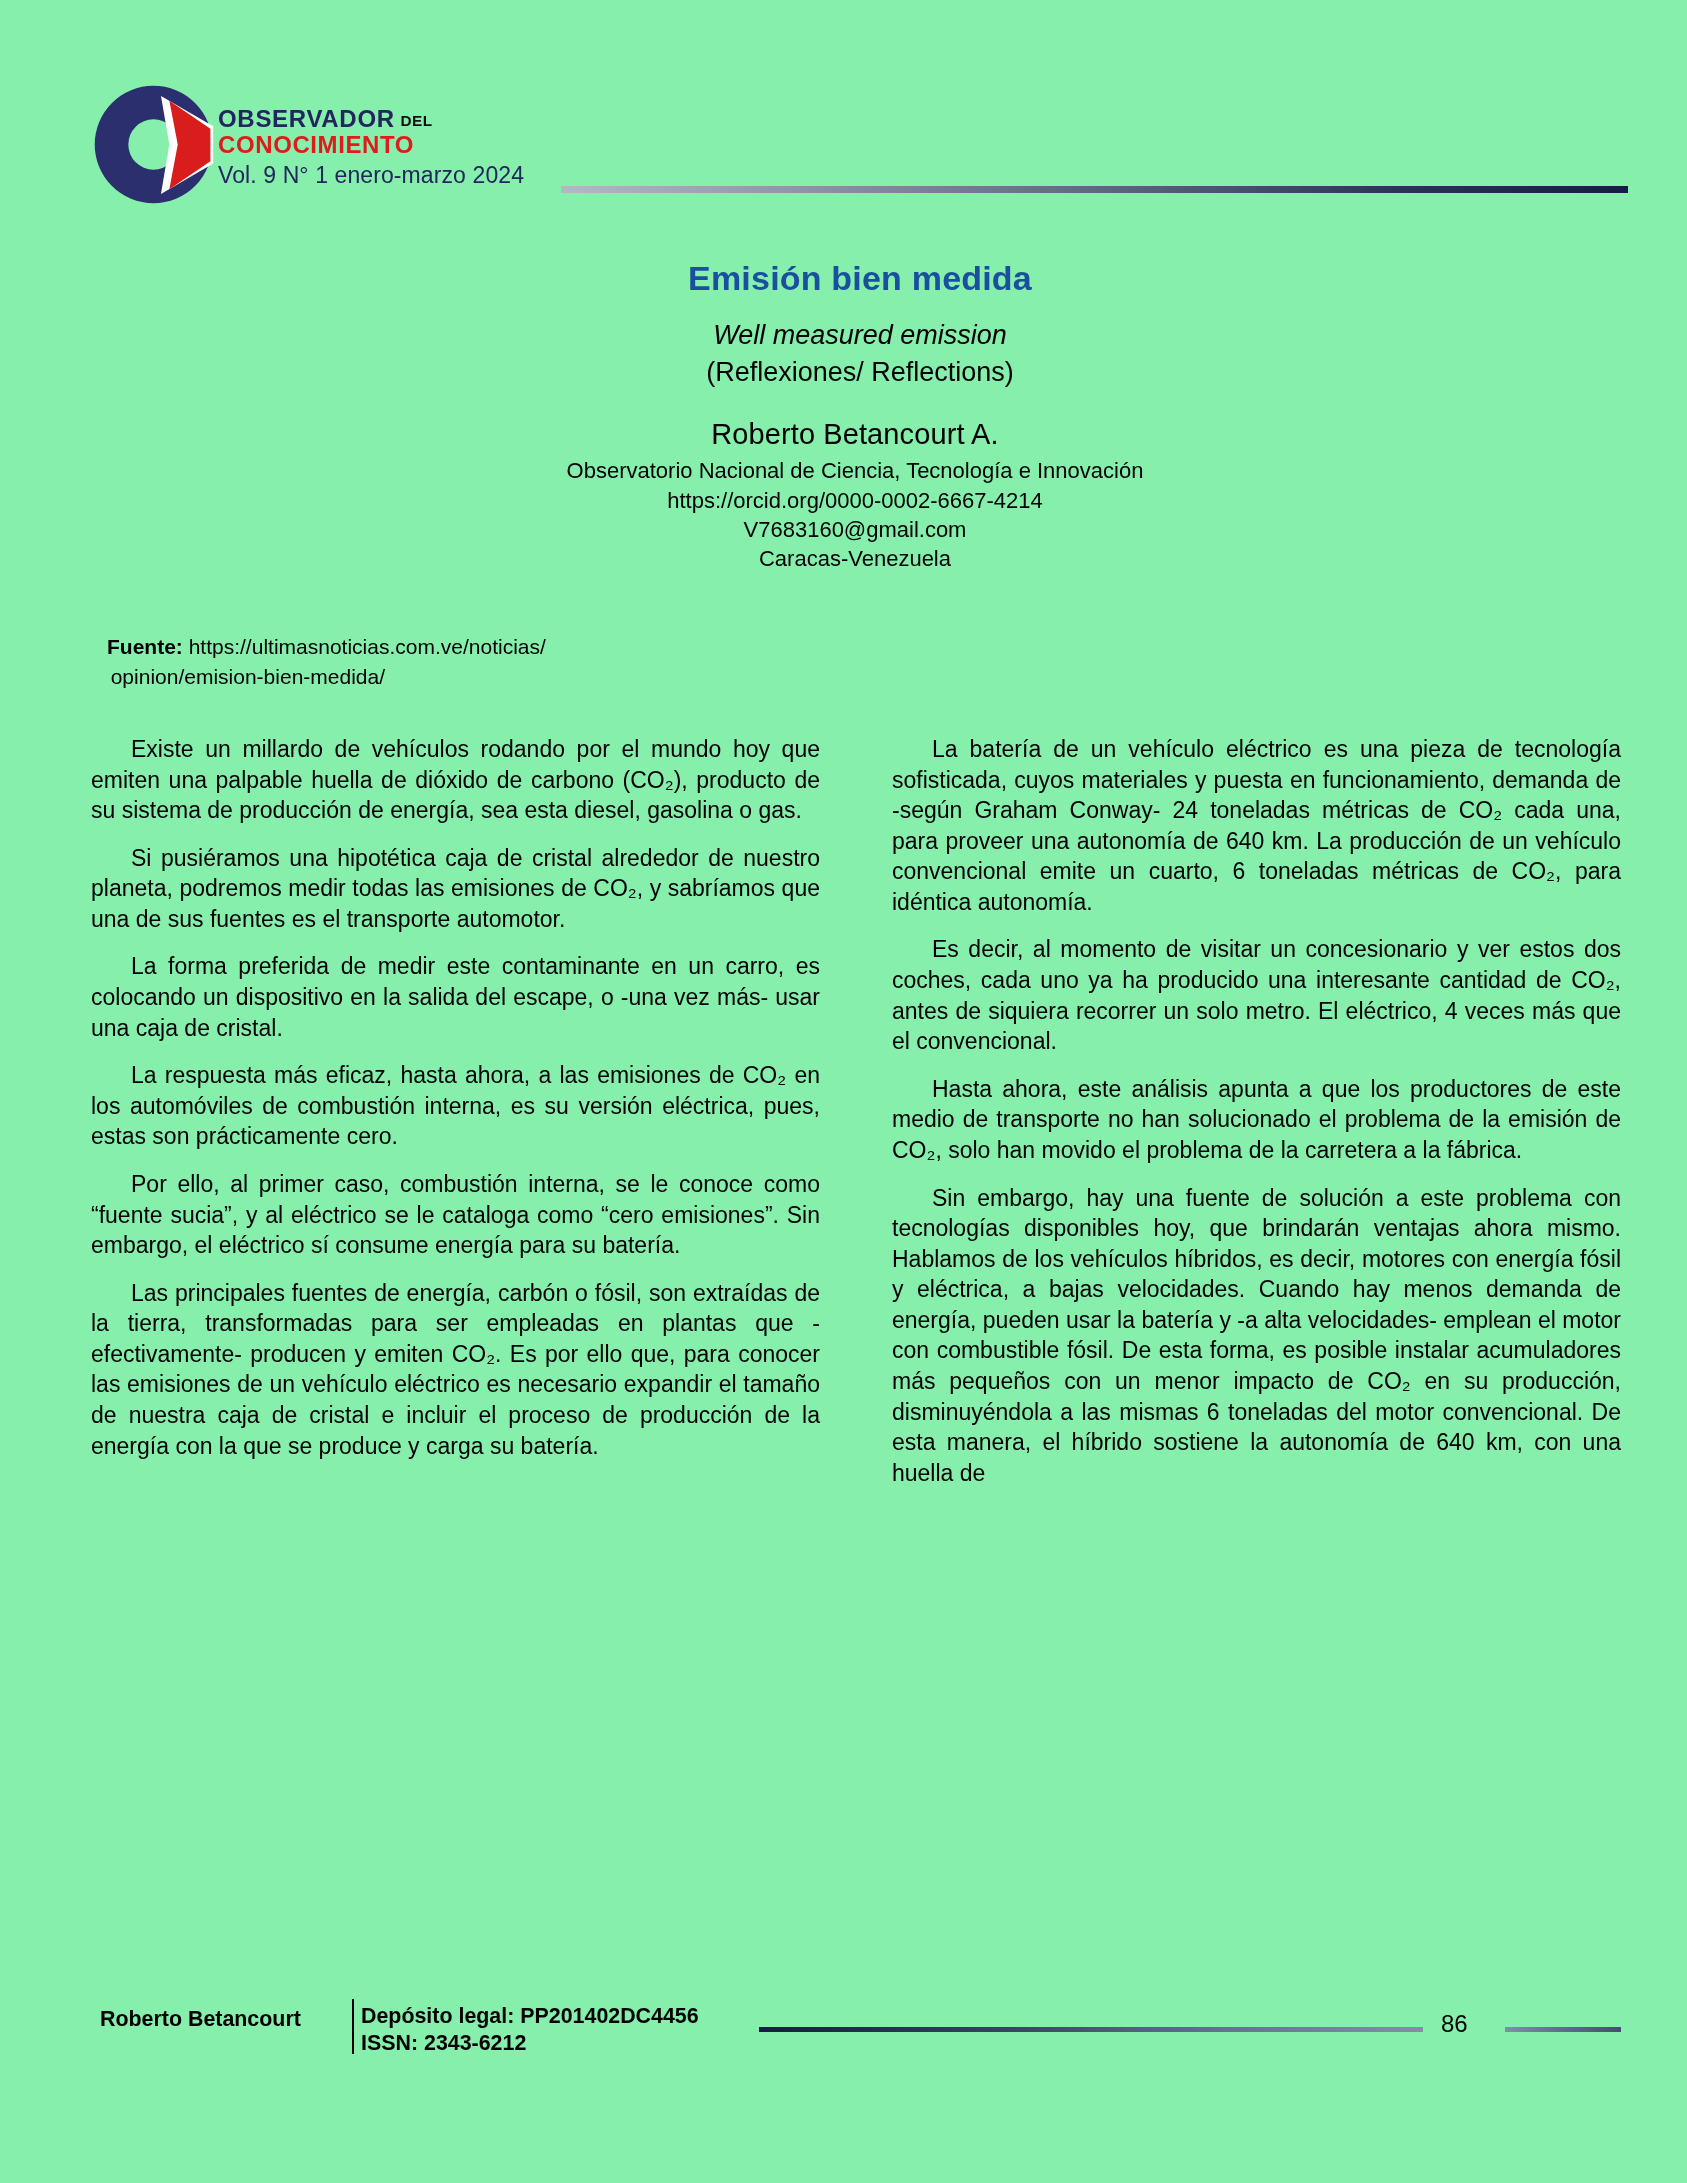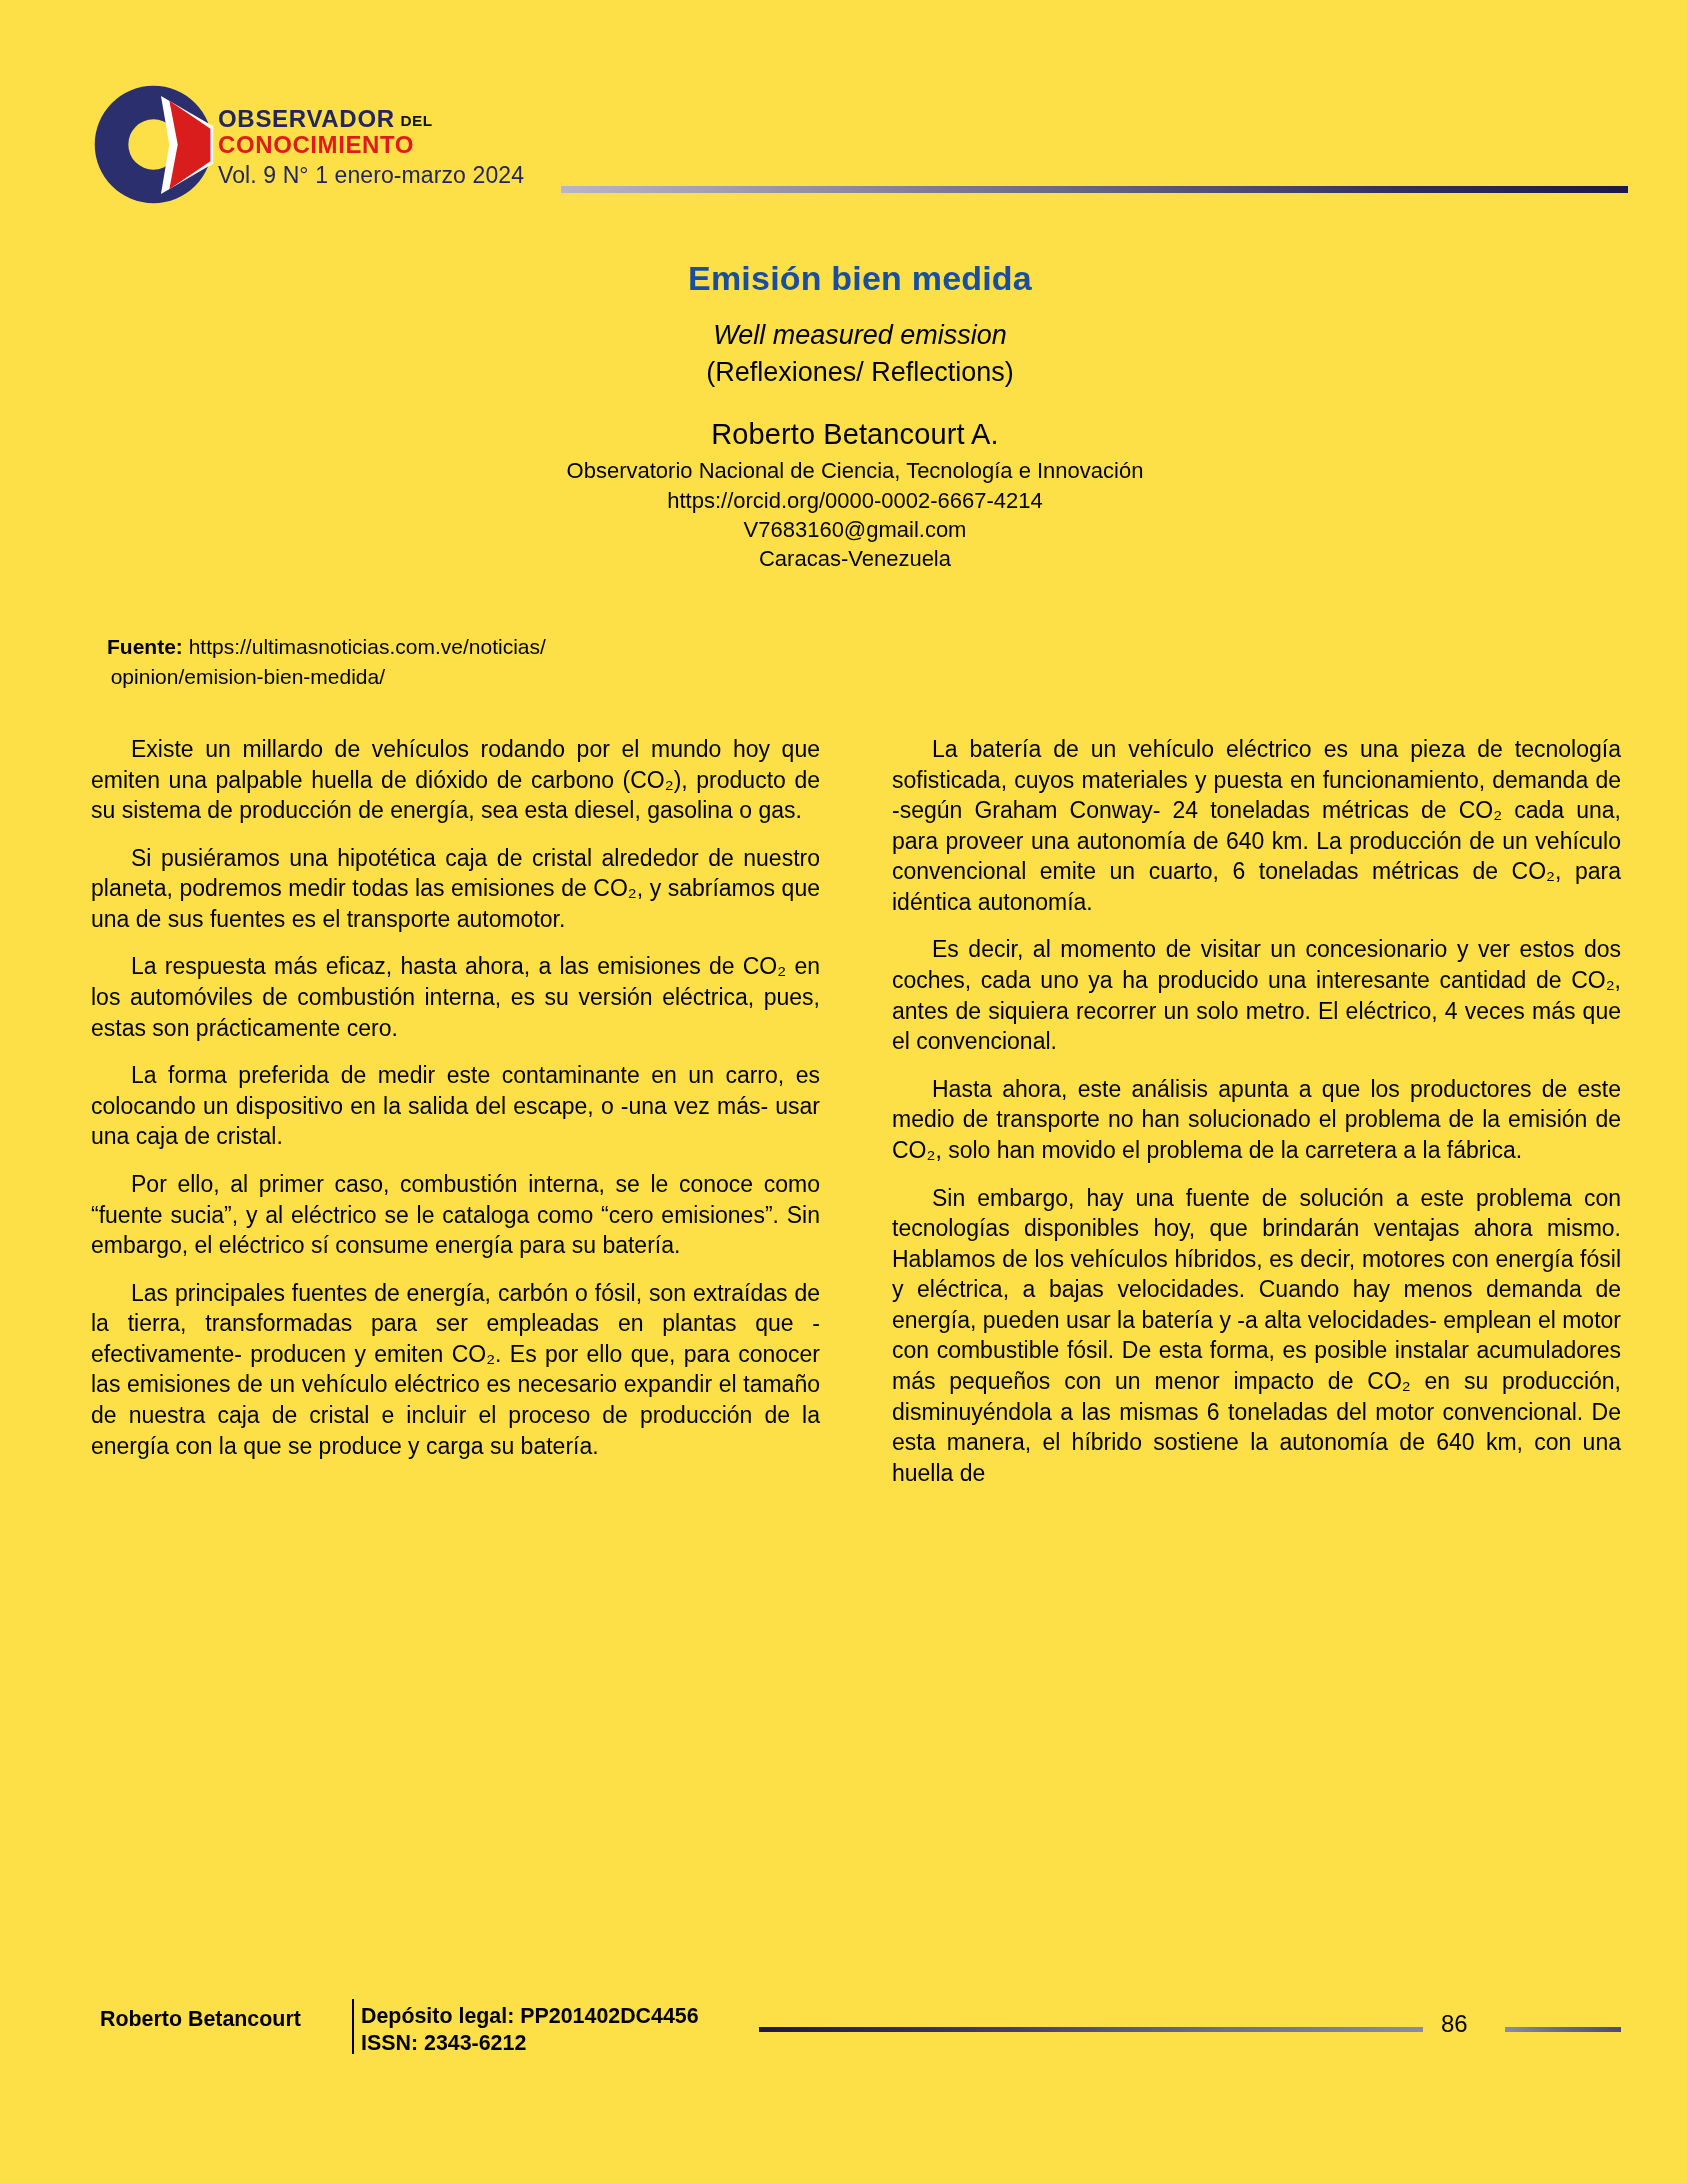--- a/index.html
+++ b/index.html
@@ -14,21 +14,21 @@
     position: relative;
     font-family: "Liberation Sans", sans-serif;
     color: #000000;
     overflow: hidden;
   }
 
   
   .page {
     position: absolute;
     inset: 0;
-    background: #fde047;
+    background: #86efac;
   }
 
   
   .masthead {
     position: absolute;
     left: 91px;
     top: 70px;
     width: 1528px;
     height: 140px;
   }
@@ -295,22 +295,22 @@
     <span class="source-label">Fuente:</span>
     <span>https://ultimasnoticias.com.ve/noticias/</span>
     <span class="source-line2">opinion/emision-bien-medida/</span>
   </section>
 
   <section class="columns">
 
     <div class="col col-left">
       <p>Existe un millardo de vehículos rodando por el mundo hoy que emiten una palpable huella de dióxido de carbono (CO₂), producto de su sistema de producción de energía, sea esta diesel, gasolina o gas.</p>
       <p>Si pusiéramos una hipotética caja de cristal alrededor de nuestro planeta, podremos medir todas las emisiones de CO₂, y sabríamos que una de sus fuentes es el transporte automotor.</p>
+      <p>La forma preferida de medir este contaminante en un carro, es colocando un dispositivo en la salida del escape, o -una vez más- usar una caja de cristal.</p>
       <p>La respuesta más eficaz, hasta ahora, a las emisiones de CO₂ en los automóviles de combustión interna, es su versión eléctrica, pues, estas son prácticamente cero.</p>
-      <p>La forma preferida de medir este contaminante en un carro, es colocando un dispositivo en la salida del escape, o -una vez más- usar una caja de cristal.</p>
       <p>Por ello, al primer caso, combustión interna, se le conoce como “fuente sucia”, y al eléctrico se le cataloga como “cero emisiones”. Sin embargo, el eléctrico sí consume energía para su batería.</p>
       <p>Las principales fuentes de energía, carbón o fósil, son extraídas de la tierra, transformadas para ser empleadas en plantas que -efectivamente- producen y emiten CO₂. Es por ello que, para conocer las emisiones de un vehículo eléctrico es necesario expandir el tamaño de nuestra caja de cristal e incluir el proceso de producción de la energía con la que se produce y carga su batería.</p>
     </div>
 
     <div class="col col-right">
       <p>La batería de un vehículo eléctrico es una pieza de tecnología sofisticada, cuyos materiales y puesta en funcionamiento, demanda de -según Graham Conway- 24 toneladas métricas de CO₂ cada una, para proveer una autonomía de 640 km. La producción de un vehículo convencional emite un cuarto, 6 toneladas métricas de CO₂, para idéntica autonomía.</p>
       <p>Es decir, al momento de visitar un concesionario y ver estos dos coches, cada uno ya ha producido una interesante cantidad de CO₂, antes de siquiera recorrer un solo metro. El eléctrico, 4 veces más que el convencional.</p>
       <p>Hasta ahora, este análisis apunta a que los productores de este medio de transporte no han solucionado el problema de la emisión de CO₂, solo han movido el problema de la carretera a la fábrica.</p>
       <p>Sin embargo, hay una fuente de solución a este problema con tecnologías disponibles hoy, que brindarán ventajas ahora mismo. Hablamos de los vehículos híbridos, es decir, motores con energía fósil y eléctrica, a bajas velocidades. Cuando hay menos demanda de energía, pueden usar la batería y -a alta velocidades- emplean el motor con combustible fósil. De esta forma, es posible instalar acumuladores más pequeños con un menor impacto de CO₂ en su producción, disminuyéndola a las mismas 6 toneladas del motor convencional. De esta manera, el híbrido sostiene la autonomía de 640 km, con una huella de</p>
     </div>

